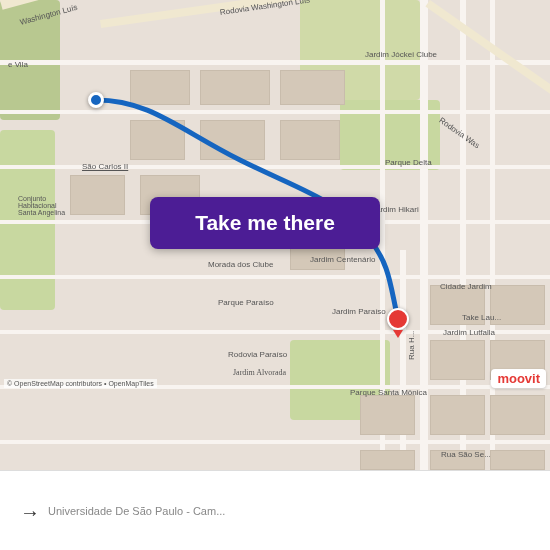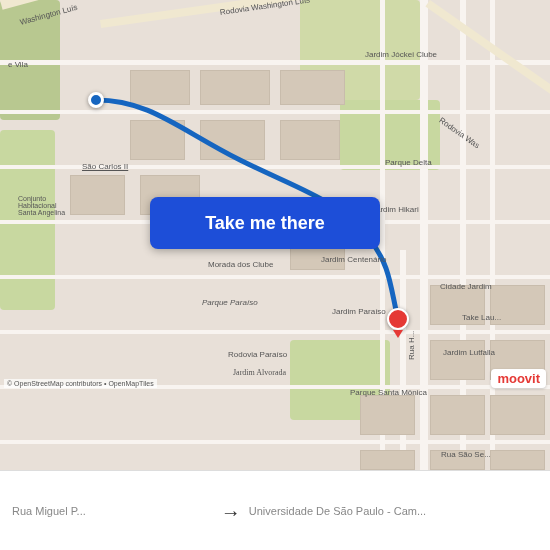--- a/index.html
+++ b/index.html
@@ -52,25 +52,25 @@
       pointer-events: none;
     }
 
     
     .take-me-there-btn {
       position: absolute;
       top: 197px;
       left: 150px;
       width: 230px;
       height: 52px;
-      background: #1d4ed8;
+      background: #4c1d95;
       color: white;
       border: none;
       border-radius: 8px;
-      font-size: 18px;
+      font-size: 21px;
       font-weight: bold;
       cursor: pointer;
       display: flex;
       align-items: center;
       justify-content: center;
       box-shadow: 0 2px 8px rgba(0,0,0,0.3);
       z-index: 10;
     }
 
     
@@ -251,26 +251,26 @@
   <span class="street-label" style="top:18px;left:20px;transform:rotate(-15deg);">Washington Luís</span>
   <span class="street-label" style="top:8px;left:220px;transform:rotate(-8deg);">Rodovia Washington Luís</span>
   <span class="street-label" style="top:115px;left:440px;transform:rotate(35deg);">Rodovia Was</span>
   <span class="street-label" style="top:60px;left:8px;">e Vila</span>
   <span class="street-label" style="top:50px;left:365px;">Jardim Jóckei Clube</span>
   <span class="street-label" style="top:162px;left:82px;text-decoration:underline;">São Carlos II</span>
   <span class="street-label" style="top:158px;left:385px;">Parque Delta</span>
   <span class="street-label" style="top:195px;left:18px;font-size:7px;">Conjunto<br>Habitacional<br>Santa Angelina</span>
   <span class="street-label" style="top:205px;left:372px;">Jardim Hikari</span>
   <span class="street-label" style="top:260px;left:208px;">Morada dos Clube</span>
-  <span class="street-label" style="top:255px;left:321px;">Jardim Centenário</span>
+  <span class="street-label" style="top:255px;left:310px;">Jardim Centenário</span>
   <span class="street-label" style="top:282px;left:440px;">Cidade Jardim</span>
-  <span class="street-label" style="top:298px;left:202px;font-style:italic;">Parque Paraíso</span>
+  <span class="street-label" style="top:298px;left:218px;">Parque Paraíso</span>
   <span class="street-label" style="top:307px;left:332px;">Jardim Paraíso</span>
   <span class="street-label" style="top:313px;left:462px;">Take Lau...</span>
-  <span class="street-label" style="top:328px;left:443px;margin-top:20px;">Jardim Lutfalla</span>
+  <span class="street-label" style="top:328px;left:443px;">Jardim Lutfalla</span>
   <span class="street-label" style="top:350px;left:228px;">Rodovia Paraíso</span>
   <span class="street-label" style="top:368px;left:233px;font-family:Liberation Serif, serif;">Jardim Alvorada</span>
   <span class="street-label" style="top:388px;left:350px;">Parque Santa Mônica</span>
   <span class="street-label" style="top:360px;left:407px;transform:rotate(-90deg);transform-origin:left top;">Rua H...</span>
   <span class="street-label" style="top:450px;left:405px;padding-left:36px;">Rua São Se...</span>
 
   <div class="marker-start"></div>
 
   <div class="marker-end">
     <div class="marker-end-circle"></div>
@@ -282,20 +282,17 @@
   <div class="attribution">
     <span>© OpenStreetMap contributors • OpenMapTiles</span>
   </div>
 
   <div class="moovit-logo">
     <span>moovit</span>
   </div>
 </div>
 
 <div class="bottom-bar">
-  <div class="bottom-from">
-    <span class="location-label">Rua Miguel P...</span>
-  </div>
   <div class="arrow-icon">→</div>
   <div class="bottom-to">
     <span class="location-label">Universidade De São Paulo - Cam...</span>
   </div>
 </div>
 
 </body></html>

